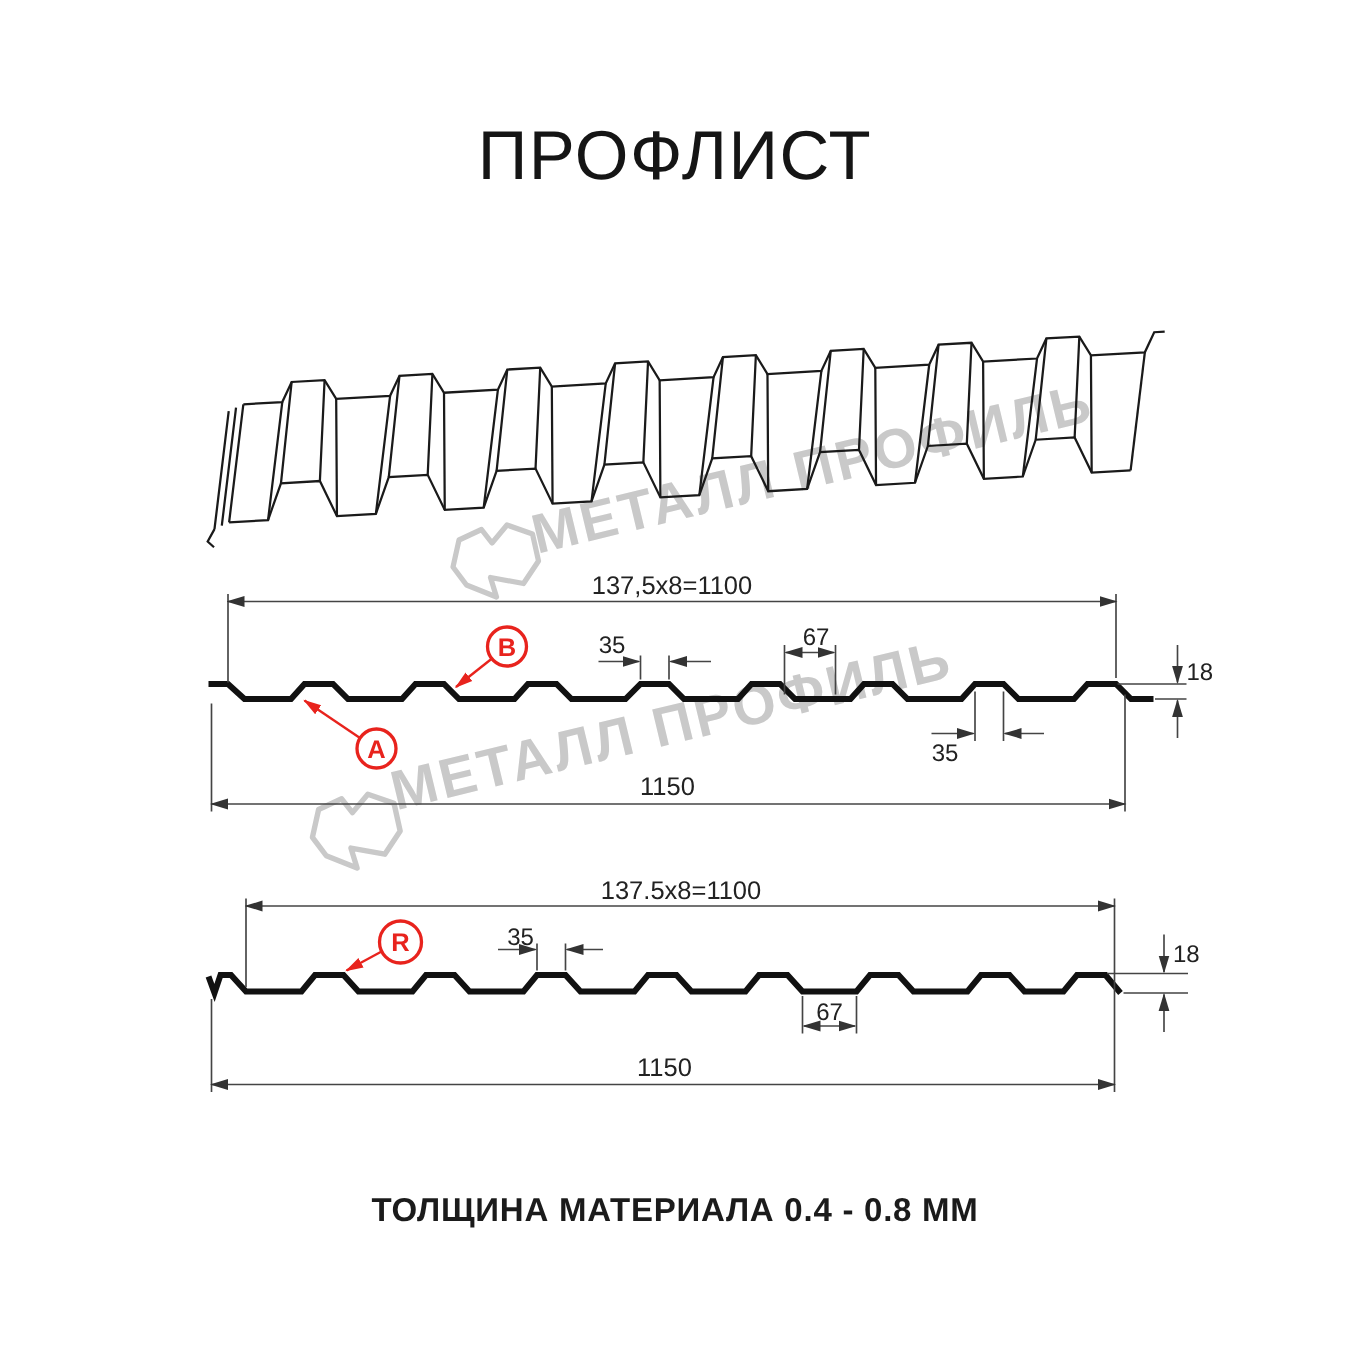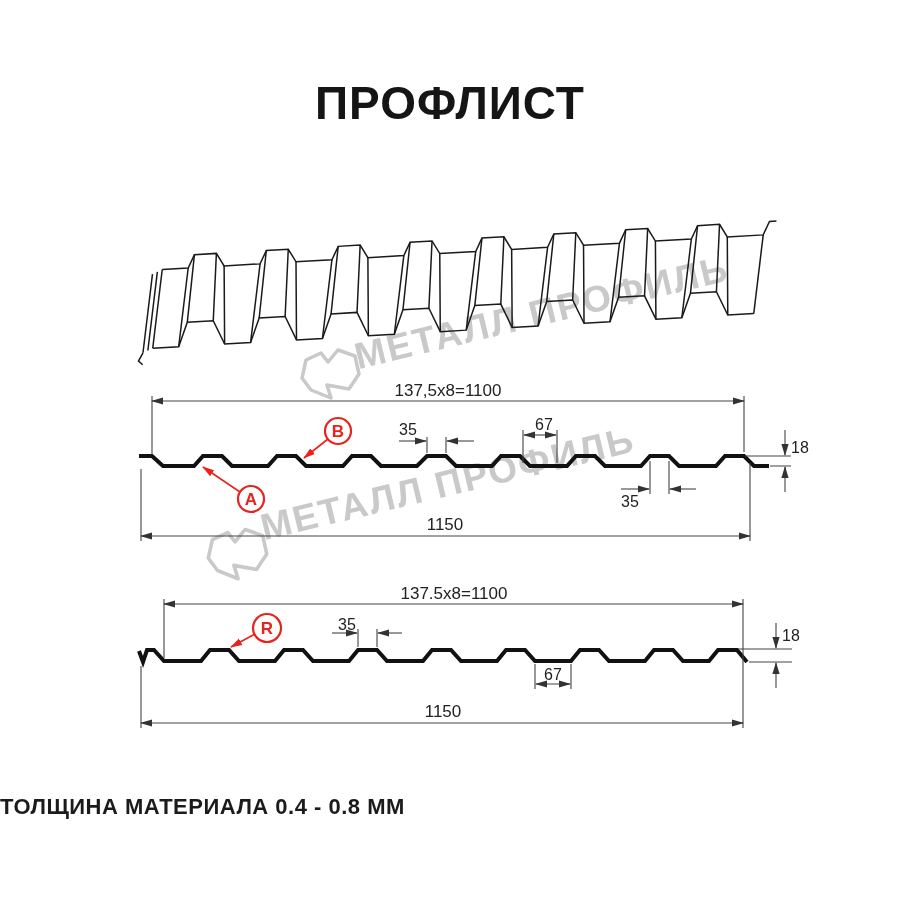--- a/index.html
+++ b/index.html
@@ -2,28 +2,28 @@
 <html><head>
 <meta charset="utf-8">
 <style>
   html,body{margin:0;padding:0;background:#fff;}
   .page{
     position:relative;width:900px;height:900px;background:#ffffff;
     font-family:"Liberation Sans", sans-serif;overflow:hidden;
   }
   .title{
     position:absolute;left:0;top:76px;width:900px;text-align:center;
-    font-size:46px;font-weight:700;letter-spacing:1px;color:#151515;
+    font-size:46px;font-weight:400;letter-spacing:1px;color:#151515;
   }
   .subtitle{
     position:absolute;left:0;top:136px;width:900px;text-align:center;
     font-size:23px;font-weight:500;letter-spacing:2px;color:#1b1b1b;
   }
   .footer-note{
-    position:absolute;left:0;top:794px;width:900px;
+    position:absolute;left:0;top:794px;width:900px;text-align:center;
     font-size:22px;font-weight:600;letter-spacing:0.5px;color:#1b1b1b;
   }
   .wm-text{
     position:absolute;white-space:nowrap;color:#c9c9c9;
     font-size:37px;font-weight:700;letter-spacing:2px;line-height:40px;
     transform-origin:left bottom;
   }
   .wm-text.one{left:360px;top:337px;transform:rotate(-13.5deg);}
   .wm-text.two{left:266px;top:508px;transform:rotate(-13.5deg);}
   .wm-logo{position:absolute;}

